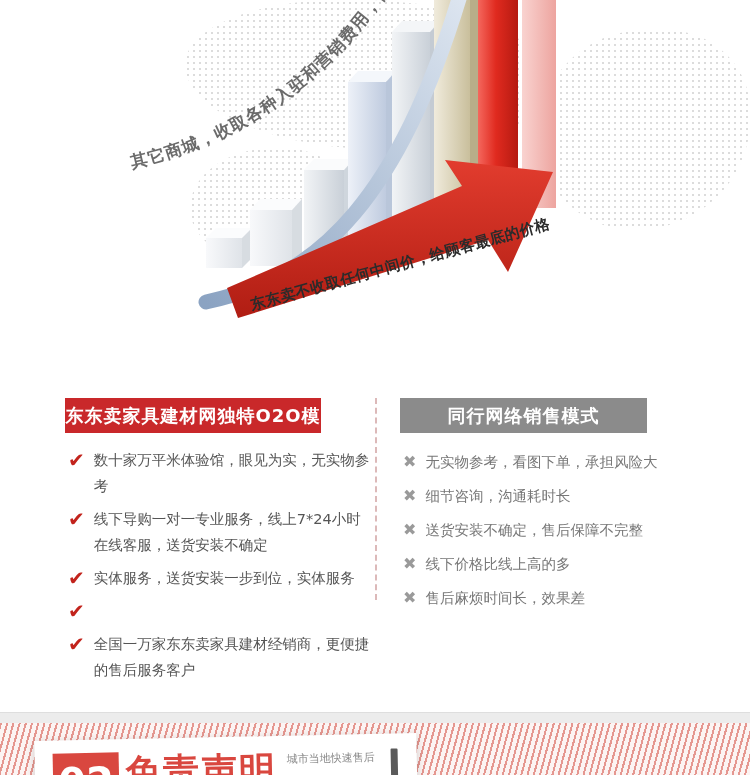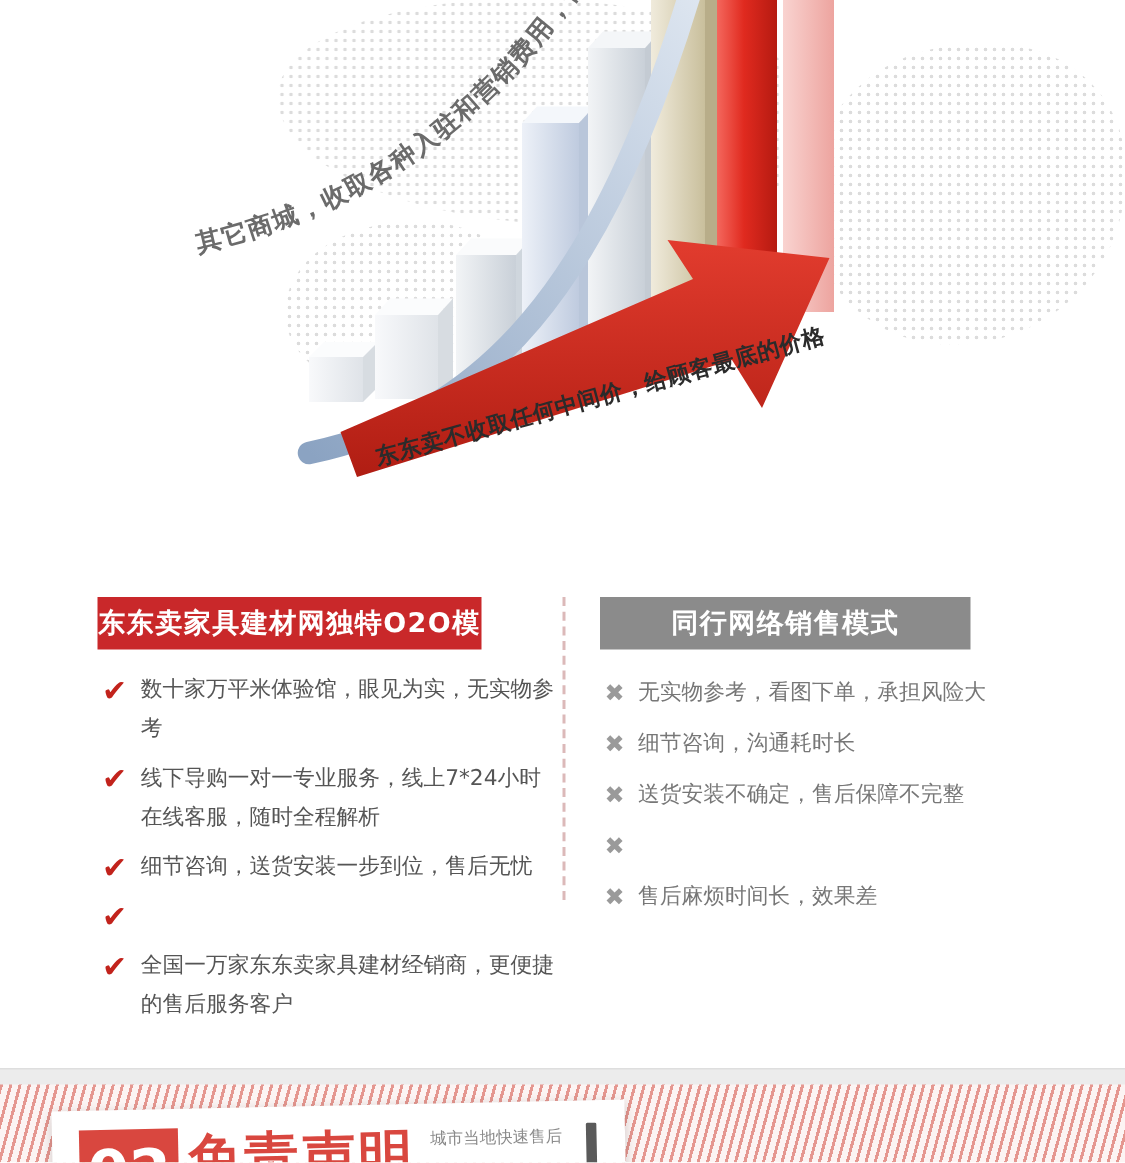--- a/index.html
+++ b/index.html
@@ -150,25 +150,25 @@
     <div class="divider"></div>
     <div class="col-header hdr-right">同行网络销售模式</div>
 
     <ul class="list list-left">
       <li>
         <span class="ck">✔</span>
         <span>数十家万平米体验馆，眼见为实，无实物参考</span>
       </li>
       <li>
         <span class="ck">✔</span>
-        <span>线下导购一对一专业服务，线上7*24小时在线客服，随时全程解析</span>
-      </li>
-      <li>
-        <span class="ck">✔</span>
-        <span>细节咨询，送货安装一步到位，售后无忧</span>
+        <span>线下导购一对一专业服务，线上7*24小时在线客服，送货安装不确定</span>
+      </li>
+      <li>
+        <span class="ck">✔</span>
+        <span>实体服务，送货安装一步到位，实体服务</span>
       </li>
       <li>
         <span class="ck">✔</span>
       </li>
       <li>
         <span class="ck">✔</span>
         <span>全国一万家东东卖家具建材经销商，更便捷的售后服务客户</span>
       </li>
     </ul>
 
@@ -180,20 +180,21 @@
       <li>
         <span class="cx">✖</span>
         <span>细节咨询，沟通耗时长</span>
       </li>
       <li>
         <span class="cx">✖</span>
         <span>送货安装不确定，售后保障不完整</span>
       </li>
       <li>
         <span class="cx">✖</span>
+        <span>线下价格比线上高的多</span>
       </li>
       <li>
         <span class="cx">✖</span>
         <span>售后麻烦时间长，效果差</span>
       </li>
     </ul>
   </div>
 
   <div>
     <div class="gray-strip"></div>

